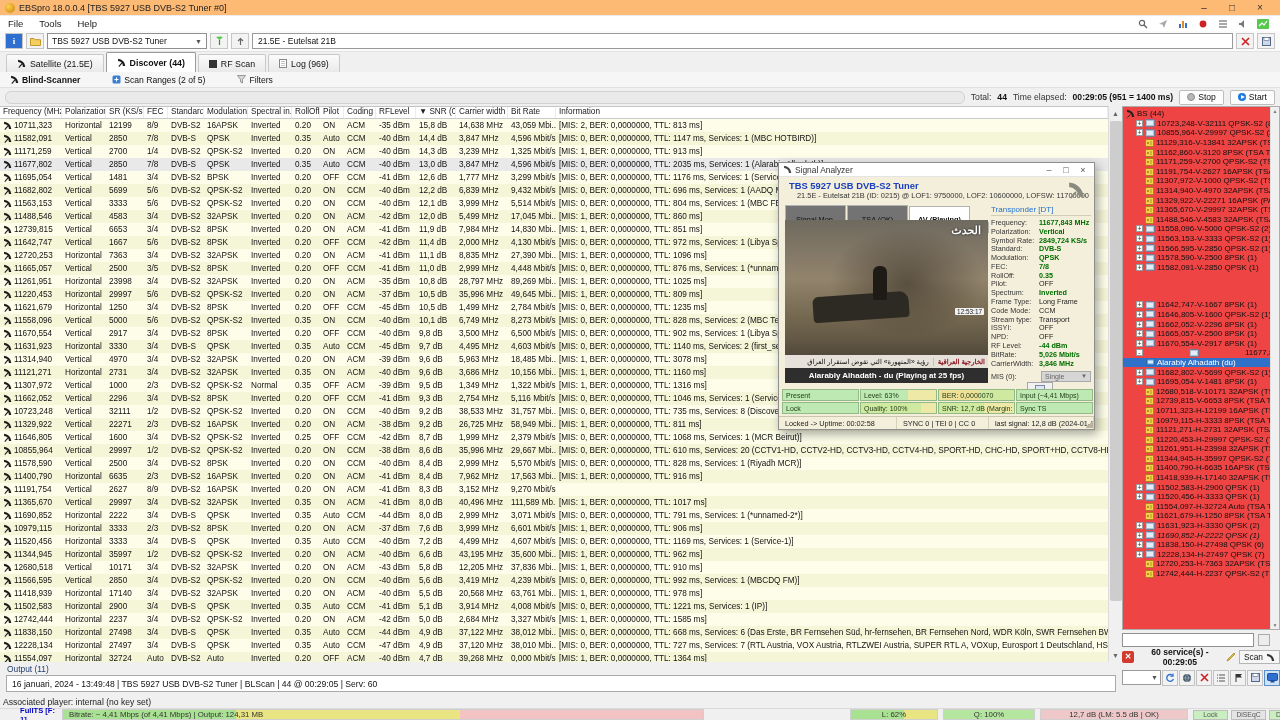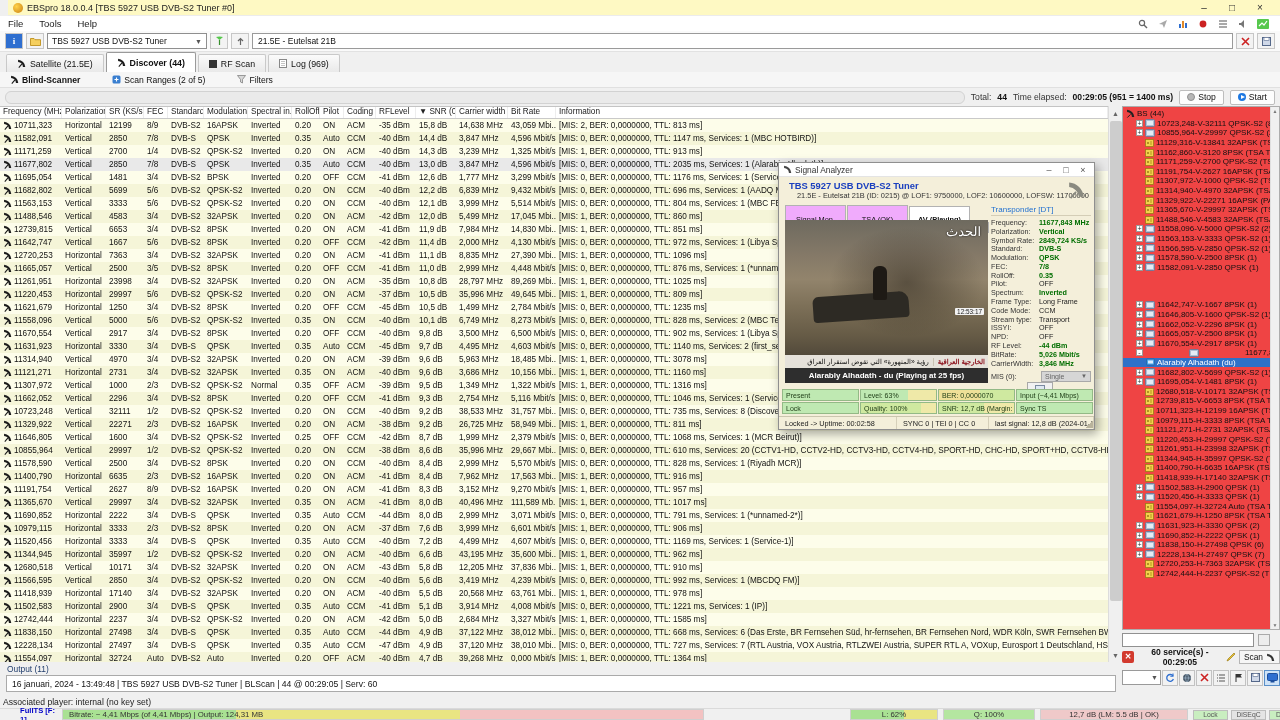--- a/index.html
+++ b/index.html
@@ -1,20 +1,20 @@
 <!DOCTYPE html>
 <html><head>
 <meta charset="utf-8">
 <style>
 *{box-sizing:border-box;margin:0;padding:0}
 html,body{width:1280px;height:720px;overflow:hidden}
 body{font-family:"Liberation Sans",sans-serif;background:#f0f0f0;color:#111;font-size:9px;position:relative}
 #app{position:absolute;left:0;top:0;width:1280px;height:720px;background:#f0f0f0}
 
-.titlebar{position:absolute;left:8px;top:0;right:0;height:16px;background:#fef9c3;display:flex;align-items:center;padding:0 5px;border-bottom:1px solid #ececec}
+.titlebar{position:absolute;left:0;top:0;right:0;height:16px;background:#fdba74;display:flex;align-items:center;padding:0 5px;border-bottom:1px solid #ececec}
 .app-icon{width:10px;height:10px;border-radius:50%;background:radial-gradient(circle at 35% 35%,#ffd24a,#c97f12);margin-right:4px;flex:0 0 auto}
 .title-text{font-size:9px;color:#222;flex:1;white-space:nowrap}
 .win-ctrls{display:flex;gap:14px;padding-right:8px}
 .win-btn{width:14px;text-align:center;color:#333;font-size:10px;line-height:12px}
 .menubar{position:absolute;top:16px;left:0;right:0;height:15px;background:#fff;display:flex;align-items:center}
 .menu-item{padding:0 8px;font-size:9.5px;color:#222}
 .menu-icons{margin-left:auto;display:flex;align-items:center;gap:6px;padding-right:10px}
 .mi{width:14px;height:12px;display:flex;align-items:center;justify-content:center}
 .toolbar{position:absolute;top:31px;left:0;right:0;height:21px;background:#fafafa;border-bottom:1px solid #e2e2e2;display:flex;align-items:center;padding:0 5px;gap:3px}
 .tbtn{width:18px;height:16px;border:1px solid #c6c6c6;background:#f3f3f3;display:flex;align-items:center;justify-content:center;font-size:9px;flex:0 0 auto}
@@ -93,27 +93,27 @@
 
 .sa{position:absolute;left:778px;top:162px;width:317px;height:268px;background:#f4efda;border:1px solid #8f8f8f;box-shadow:3px 4px 10px rgba(0,0,0,.35)}
 .sa-title{height:14px;background:#fff;display:flex;align-items:center;gap:3px;padding:0 4px;font-size:8.4px;color:#333;border-bottom:1px solid #e4e4e4}
 .sa-title .sp{flex:1}
 .sa-wbtn{width:14px;text-align:center;color:#555;font-size:9px}
 .sa-head{position:absolute;left:10px;top:17px;right:34px}
 .sa-tuner{color:#1a3fbf;font-weight:bold;font-size:9.4px}
 .sa-sub{font-size:7.4px;color:#333;margin-left:8px;white-space:nowrap}
 .sa-logo{position:absolute;right:8px;top:18px}
 .sa-tabs{position:absolute;left:6px;top:42px;display:flex;align-items:flex-end}
-.sa-tab{width:61px;height:28px;border:1px solid #b2b2b2;background:#f0abfc;display:flex;align-items:center;justify-content:center;font-size:7.4px;margin-right:1px}
+.sa-tab{width:61px;height:28px;border:1px solid #b2b2b2;background:#737373;display:flex;align-items:center;justify-content:center;font-size:7.4px;margin-right:1px}
 .sa-tab.active{background:#fff;height:27px;font-weight:bold}
 .sa-spin{width:9px;height:11px;border:1px solid #b2b2b2;background:#efefef;font-size:6px;display:flex;align-items:center;justify-content:center;color:#444}
 .sa-video{position:absolute;left:6px;top:57px;width:203px;height:148px;overflow:hidden;background:radial-gradient(ellipse at 60% 42%,rgba(25,20,14,.45),transparent 45%),linear-gradient(180deg,#6e6a5f 0%,#837867 22%,#92846c 40%,#7d7058 58%,#665b46 78%,#453e33 100%)}
 .boat{position:absolute;left:28px;top:74px;width:96px;height:26px;background:#2d2a24;border-radius:6px 10px 4px 4px;transform:rotate(-4deg)}
 .figure{position:absolute;left:88px;top:46px;width:14px;height:34px;background:#1e1a15;border-radius:6px 6px 2px 2px}
-.v-logo{position:absolute;top:4px;right:7px;color:#fff;font-weight:normal;font-size:13px;text-shadow:0 0 2px #000}
+.v-logo{position:absolute;top:4px;right:7px;color:#fff;font-weight:bold;font-size:11px;text-shadow:0 0 2px #000}
 .v-time{position:absolute;right:4px;top:88px;background:#f2f2f2;color:#222;font-size:6.4px;padding:0 2px;border-radius:1px}
 .v-band{position:absolute;bottom:0;left:0;right:0;height:13px;background:rgba(238,235,228,.95);display:flex;direction:rtl;align-items:center;font-size:6.8px;color:#101010;gap:4px;padding:0 3px;white-space:nowrap;overflow:hidden}
 .v-band .tag{color:#8d1520;font-weight:bold;border-left:1px solid #c9c2b2;padding-left:4px}
 .sa-caption{position:absolute;left:6px;top:205px;width:203px;height:15px;background:#2e2e2e;color:#fff;font-weight:bold;font-size:8px;display:flex;align-items:center;justify-content:center;white-space:nowrap}
 .sa-panel{position:absolute;left:212px;top:42px;width:100px}
 .sa-panel-title{color:#1f6fd0;font-size:8px;border-bottom:1px solid #d4cdb6;padding-bottom:1px;margin-bottom:2px}
 .tp-row{display:flex;font-size:7.2px;height:8.8px;align-items:center}
 .tp-k{width:48px;color:#333;flex:0 0 auto;overflow:hidden;white-space:nowrap}
 .tp-v{flex:1;color:#222;overflow:hidden;white-space:nowrap}
 .tp-v.green{color:#006e00;font-weight:bold}
@@ -1048,21 +1048,20 @@
           <div class="td c4">DVB-S2</div>
           <div class="td c5">16APSK</div>
           <div class="td c6">Inverted</div>
           <div class="td c7">0.20</div>
           <div class="td c8">ON</div>
           <div class="td c9">ACM</div>
           <div class="td c10">-41 dBm</div>
           <div class="td c11">8,3 dB</div>
           <div class="td c12">3,152 MHz</div>
           <div class="td c13">9,270 Mbit/s</div>
-          <div class="td c14">[MIS: 1, BER: 0,0000000, TTL: 957 ms]</div>
         </div>
         <div class="trow odd">
           <div class="td c0 freq">
             <span>
               <svg width="9" height="9" viewBox="0 0 10 10">
                 <path d="M1.2 0.8 A 8.5 8.5 0 0 1 9.2 8.8 L6.6 8.8 A 5.9 5.9 0 0 0 1.2 3.4 Z" fill="#1a1a1a"></path>
                 <path d="M2 9.5 L5.5 5.5" stroke="#1a1a1a" stroke-width="1.2"></path>
               </svg>
             </span>
             <span>11365,670</span>
@@ -1818,21 +1817,21 @@
       <div class="tree-row" style="padding-left: 13px;">
         <span class="expander">+</span>
         <span class="ticon">
           <svg width="10" height="8" viewBox="0 0 10 8">
             <rect x="0.5" y="0.5" width="9" height="7" rx="1" fill="#aebfd4" stroke="#5c7a9e" stroke-width="0.8"></rect>
             <rect x="2" y="2" width="6" height="4" fill="#e4ecf5"></rect>
           </svg>
         </span>
         <span class="lbl">11631,923-H-3330 QPSK (2)</span>
       </div>
-      <div class="tree-row" style="padding-left: 13px;">
+      <div class="tree-row" style="padding-left: 13px; font-style: italic;">
         <span class="expander">+</span>
         <span class="ticon">
           <svg width="10" height="8" viewBox="0 0 10 8">
             <rect x="0.5" y="0.5" width="9" height="7" rx="1" fill="#aebfd4" stroke="#5c7a9e" stroke-width="0.8"></rect>
             <rect x="2" y="2" width="6" height="4" fill="#e4ecf5"></rect>
           </svg>
         </span>
         <span class="lbl">11690,852-H-2222 QPSK (1)</span>
       </div>
       <div class="tree-row" style="padding-left: 13px;">

